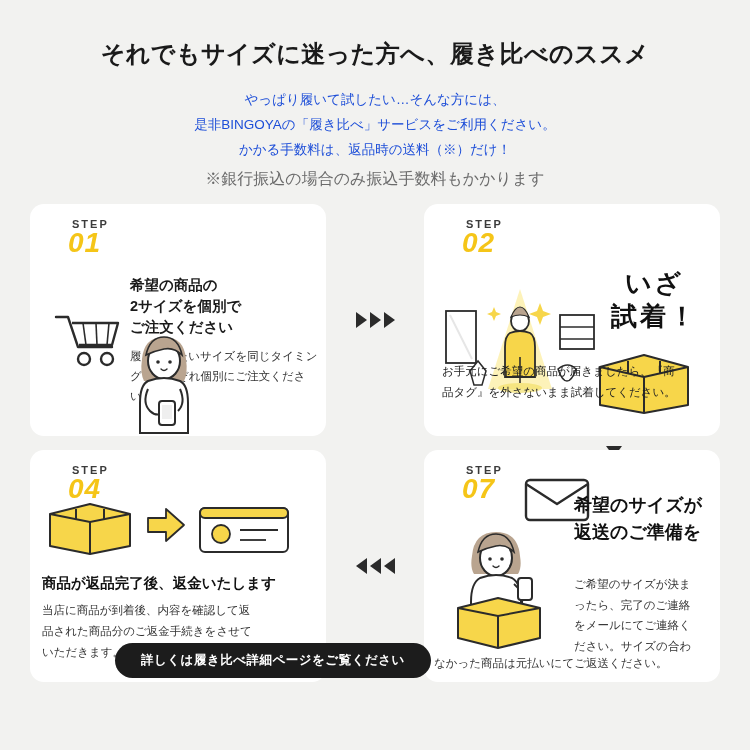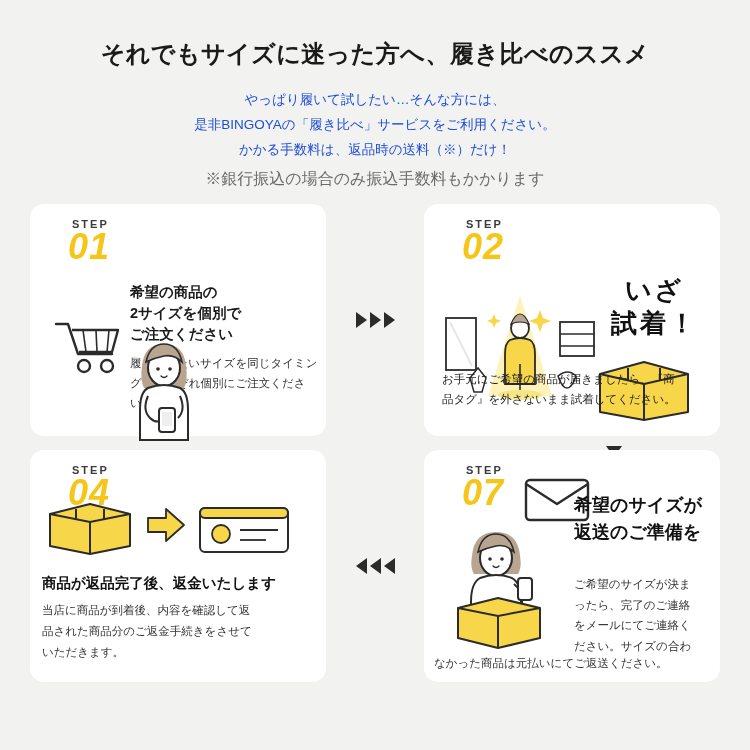--- a/index.html
+++ b/index.html
@@ -67,21 +67,21 @@
   .card-4 { width: 296px; height: 232px; padding: 14px 16px; }
 
   .step-label {
     font-size: 11px;
     font-weight: bold;
     letter-spacing: 2px;
     color: #3b3b3b;
     margin-left: 26px;
   }
   .step-num {
-    font-size: 36px;
+    font-size: 28px;
     font-weight: bold;
     font-style: italic;
     color: #f5c518;
     line-height: 0.95;
     margin-left: 22px;
     letter-spacing: 1px;
   }
 
   
   .arrows {
@@ -443,14 +443,15 @@
 
             <path d="M14 86 L54 76 L96 86 L96 116 L54 126 L14 116 Z" fill="#f7d64a" stroke="#2b2b2b" stroke-width="2" stroke-linejoin="round"></path>
             <path d="M14 86 L54 94 L96 86" fill="none" stroke="#2b2b2b" stroke-width="2"></path>
             <line x1="54" y1="94" x2="54" y2="126" stroke="#2b2b2b" stroke-width="2"></line>
           </svg>
         </div>
       </div>
     </div>
   </div>
 
+  <div class="pill">詳しくは履き比べ詳細ページをご覧ください</div>
 
 </div>
 
 </body></html>

